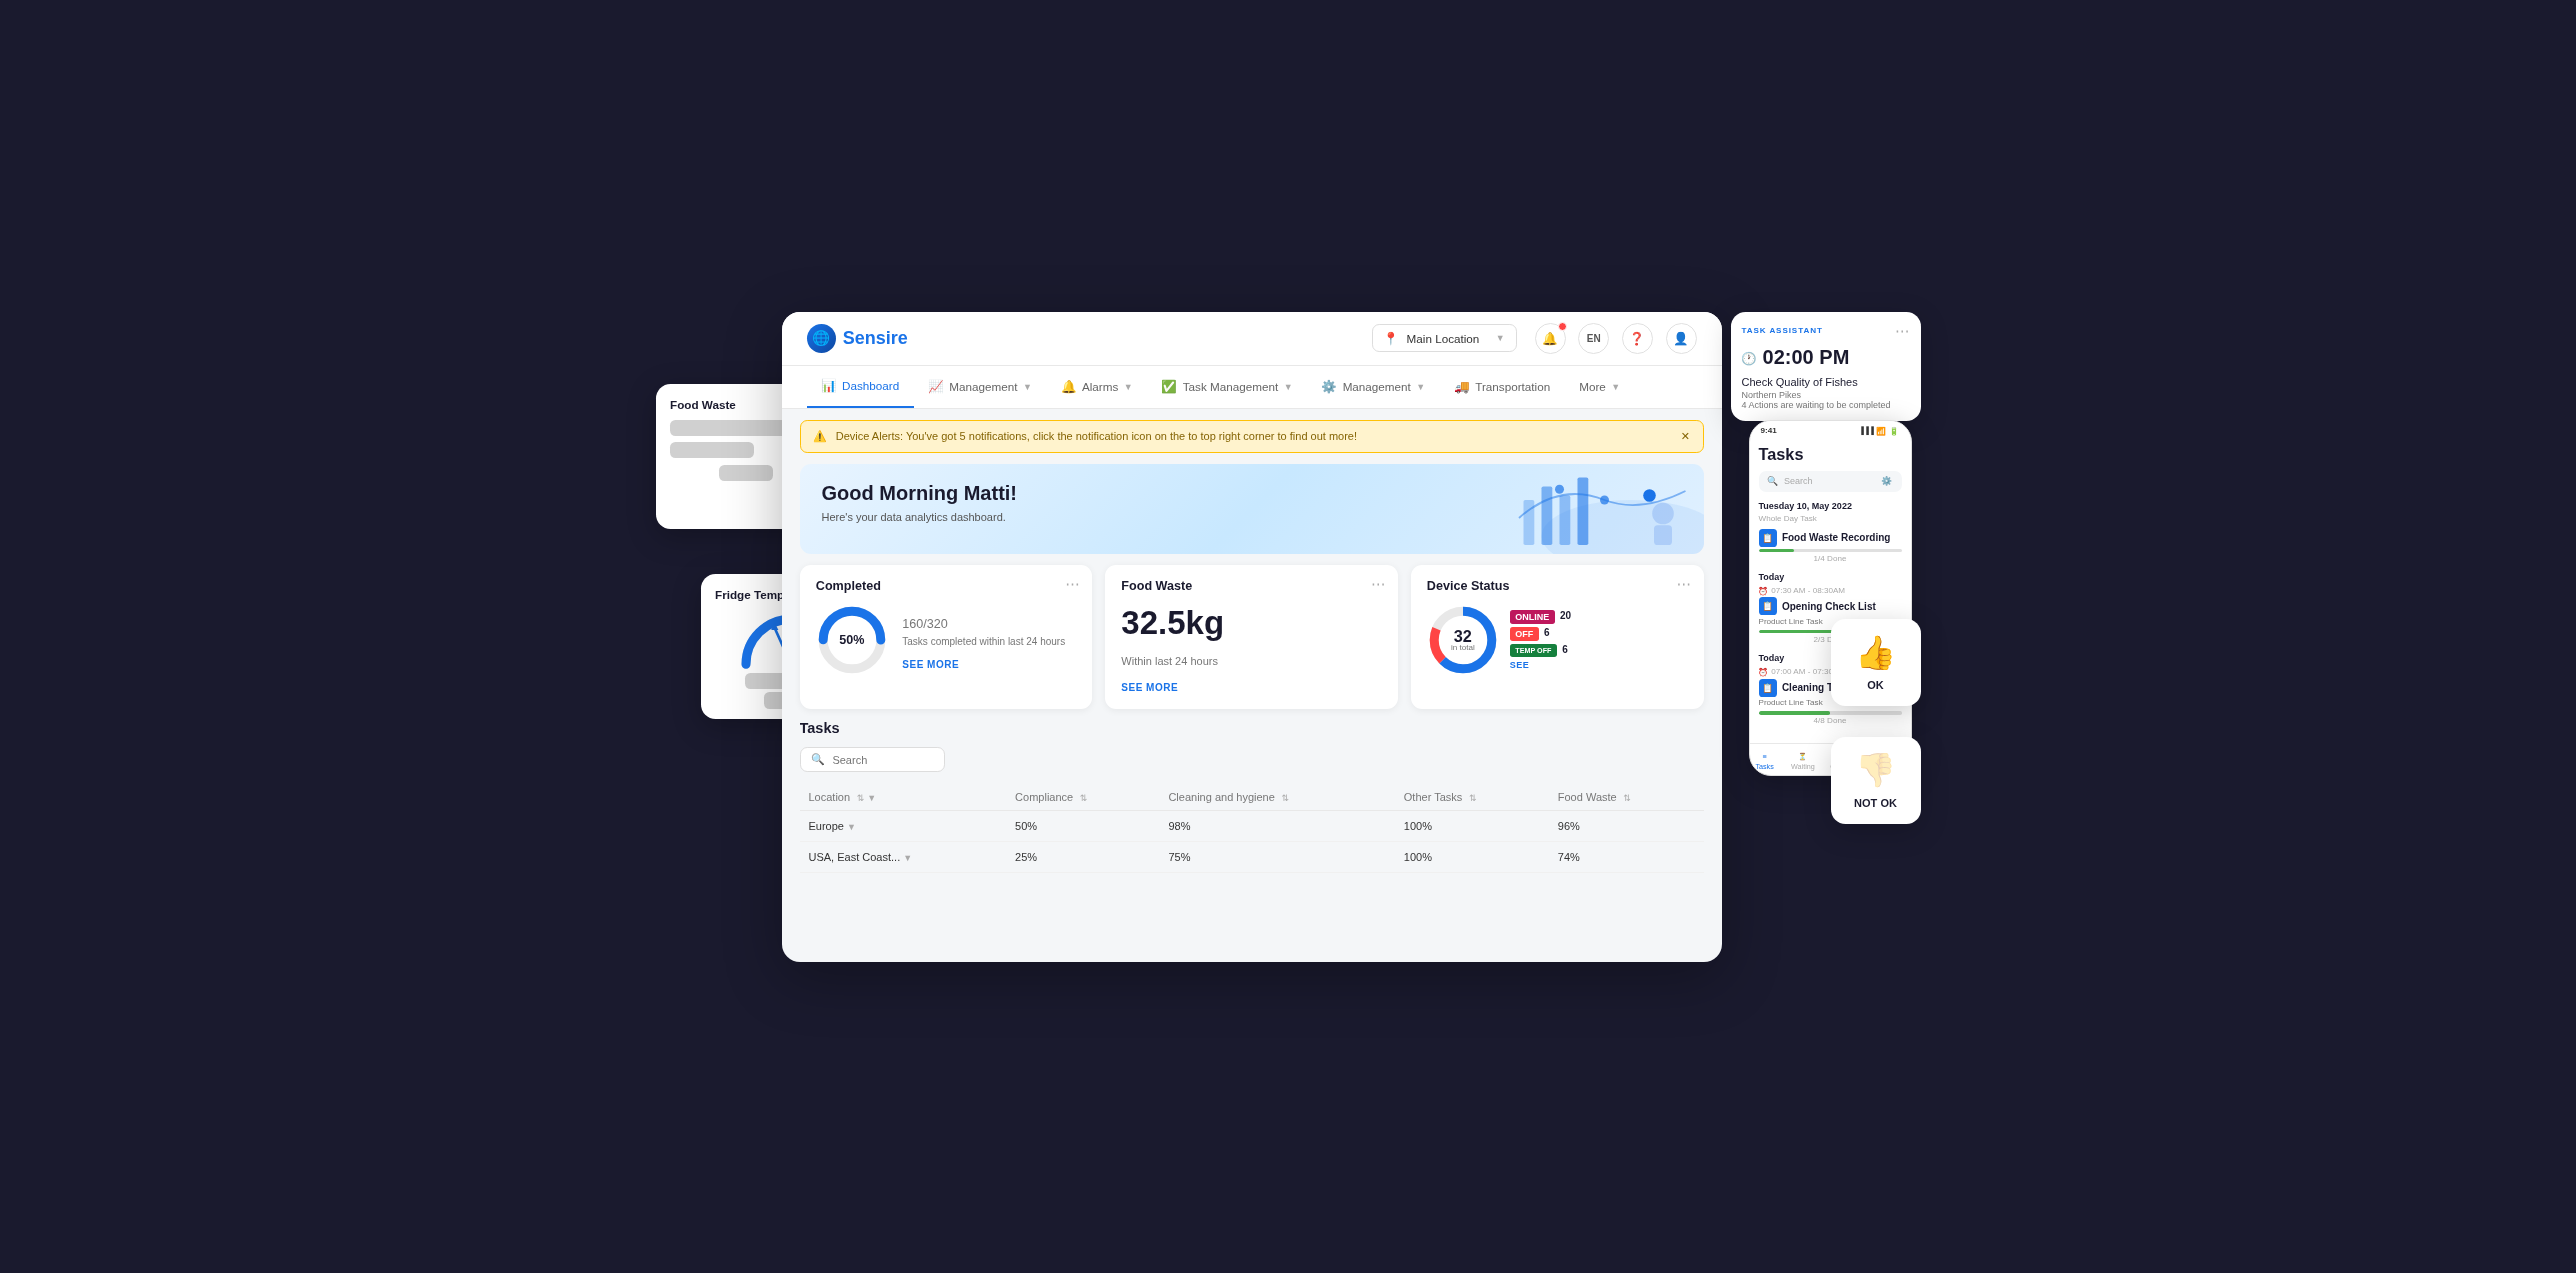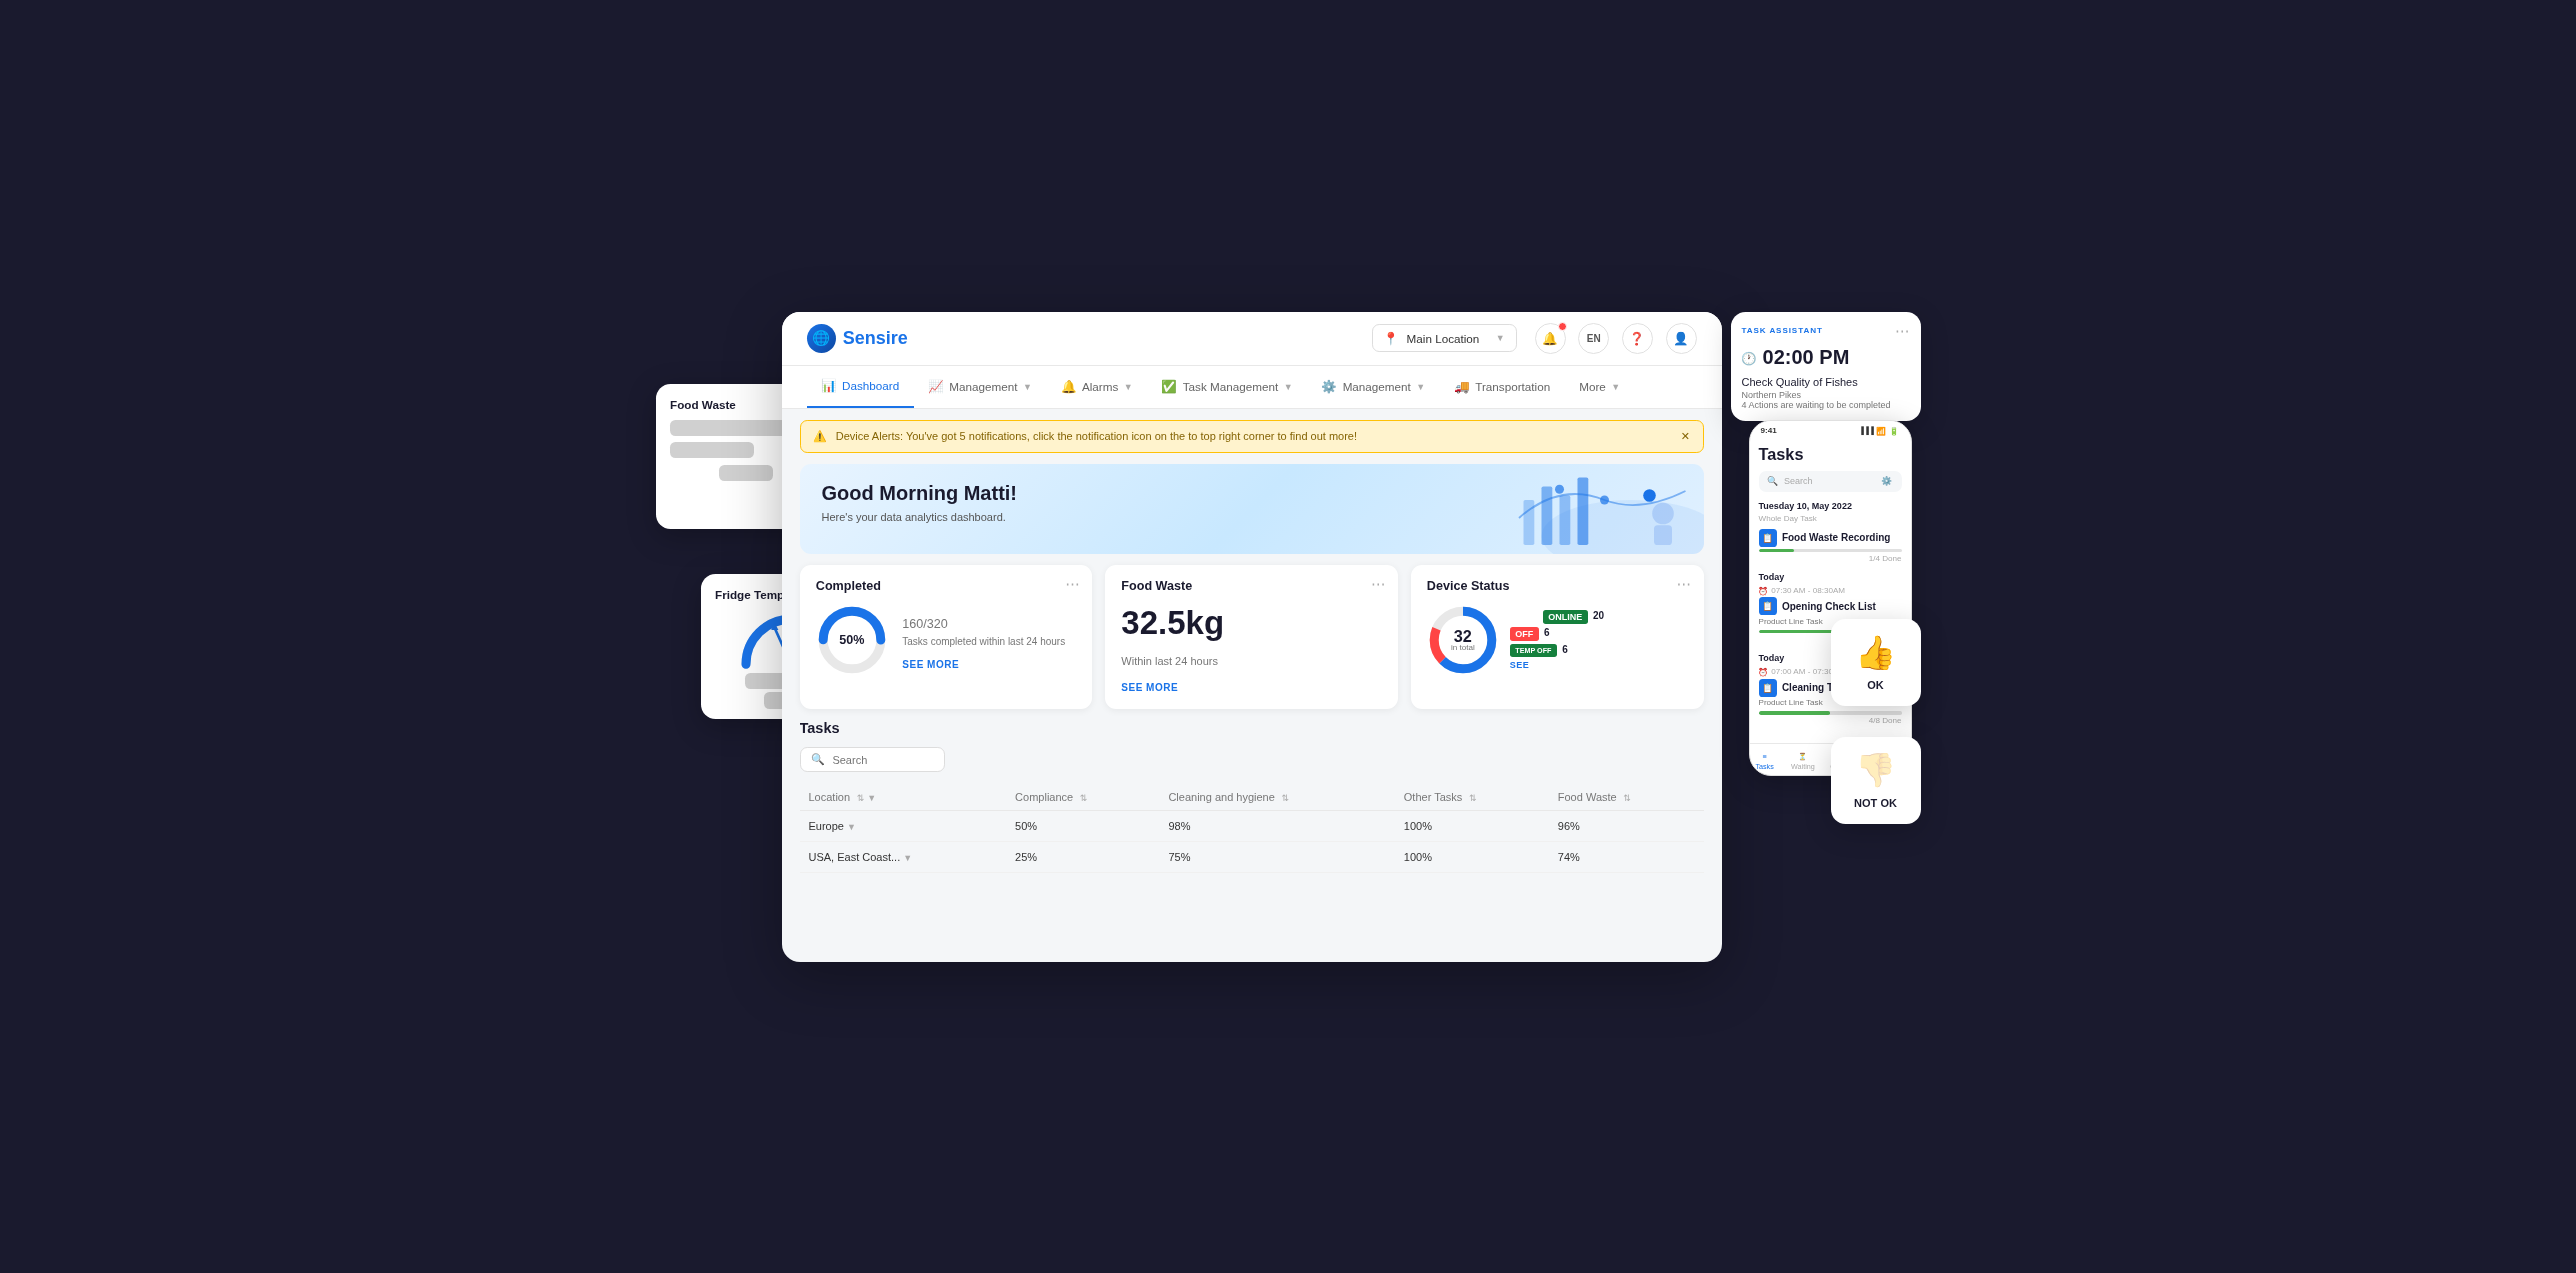--- a/index.html
+++ b/index.html
@@ -404,21 +404,21 @@
     }
 
     .device-legend-box {
       padding: 1.8px 5.4px;
       border-radius: 2.7px;
       font-size: 9px;
       font-weight: 700;
       color: #fff;
     }
 
-    .online { background: #15803d; margin-left: 33px; }
+    .online { background: #be185d; }
     .offline { background: #ff4444; }
     .temp-offline { background: #15803d; }
 
     .device-count {
       font-weight: 700;
       color: #1a1a2e;
     }
 
     
     .tasks-section {
@@ -641,21 +641,21 @@
 
     .phone-progress-fill {
       height: 100%;
       background: #4caf50;
       border-radius: 1.8px;
     }
 
     .phone-progress-label {
       font-size: 8.1px;
       color: #aaa;
-      text-align: right;
+      text-align: center;
     }
 
     .phone-today {
       font-size: 9px;
       font-weight: 600;
       color: #1a1a2e;
       margin: 5.4px 0 3.6px;
     }
 
     .phone-bottom-nav {

